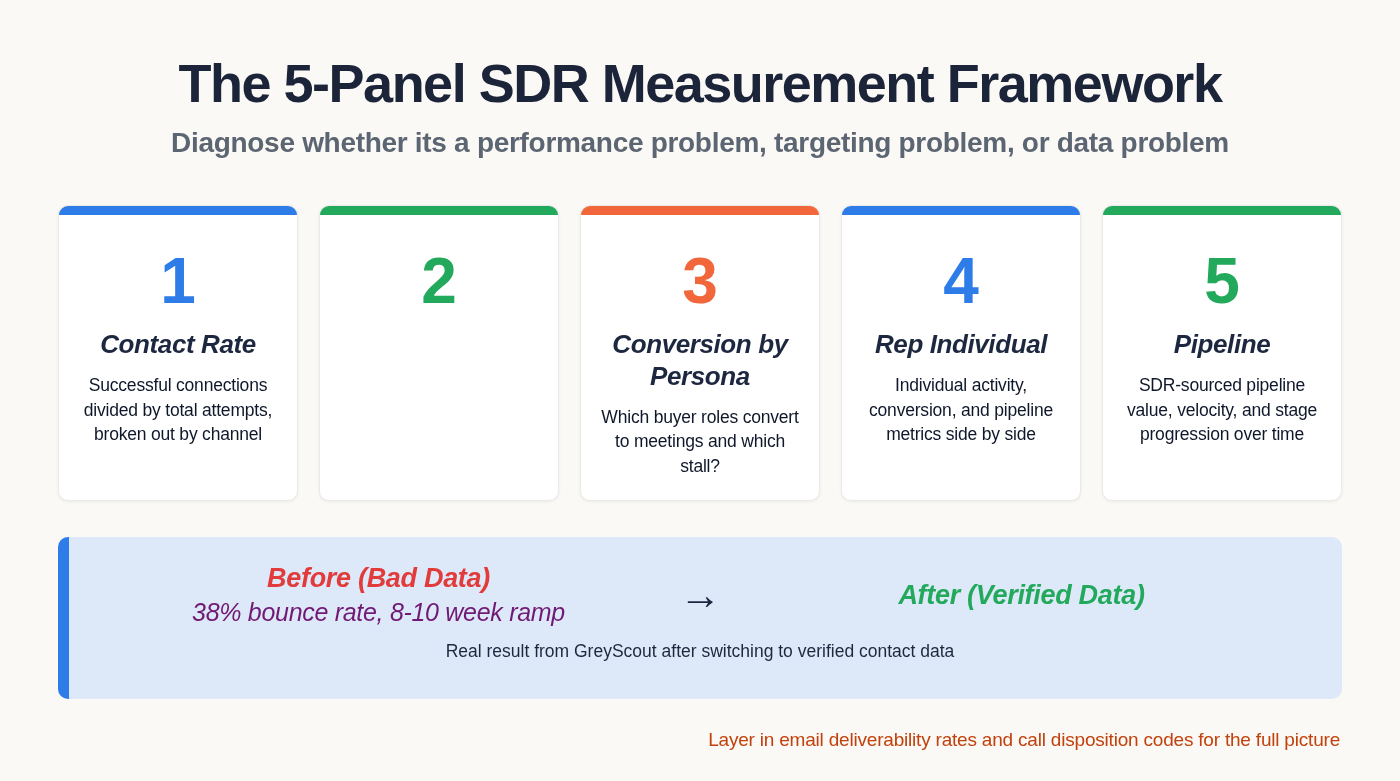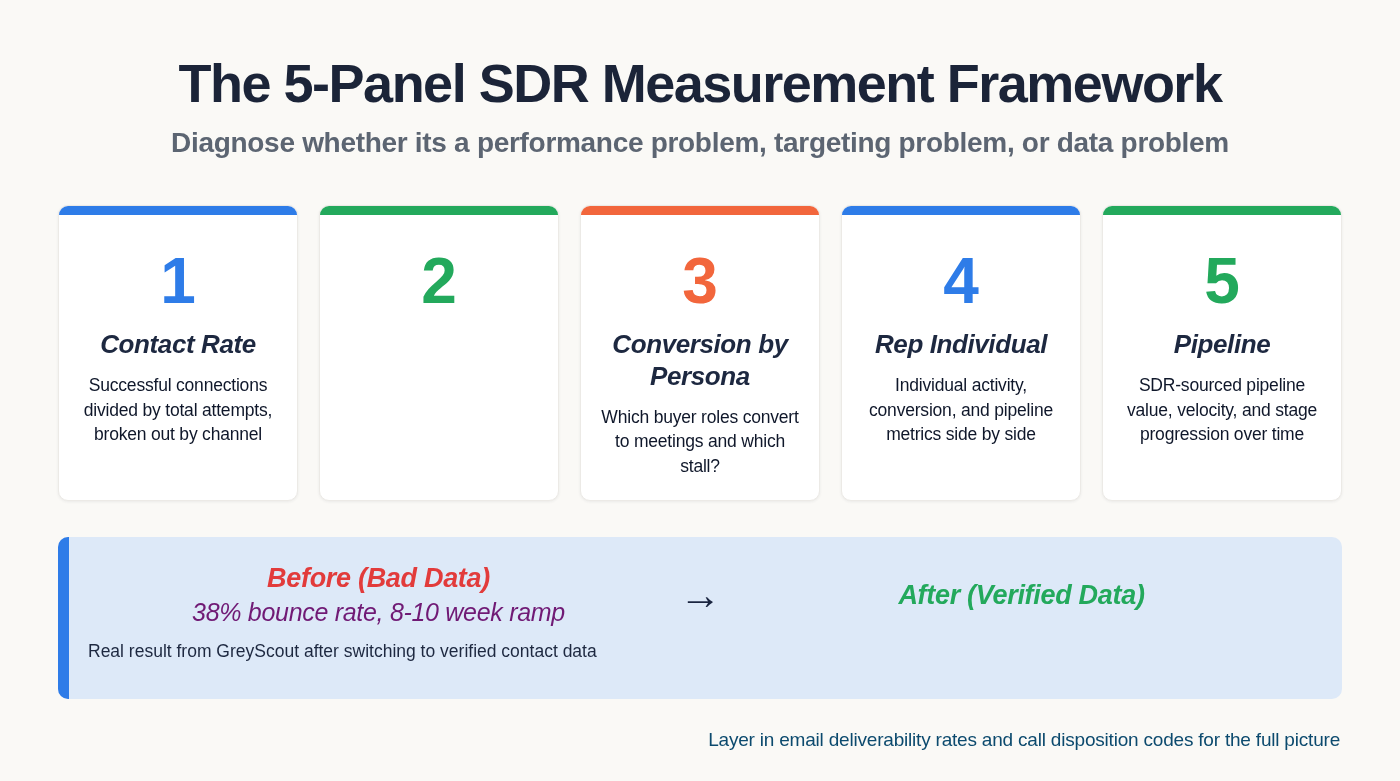--- a/index.html
+++ b/index.html
@@ -118,30 +118,31 @@
   .arrow-glyph {
     flex: 0 0 auto;
     font-size: 42px;
     font-weight: bold;
     color: #1A2540;
     padding: 0 10px;
     line-height: 1;
   }
   .banner-caption {
     margin-top: 14px;
+    text-align: center;
     font-size: 17.5px;
     color: #1D2840;
   }
 
   
   .footer-note {
     margin: 30px 60px 0 0;
     text-align: right;
     font-size: 19px;
-    color: #0c4a6e;
+    color: #c2410c;
     letter-spacing: -0.2px;
   }
 </style>
 </head>
 <body>
 
 <div class="page">
 
   <div class="header">
     <div class="main-title">The 5-Panel SDR Measurement Framework</div>

